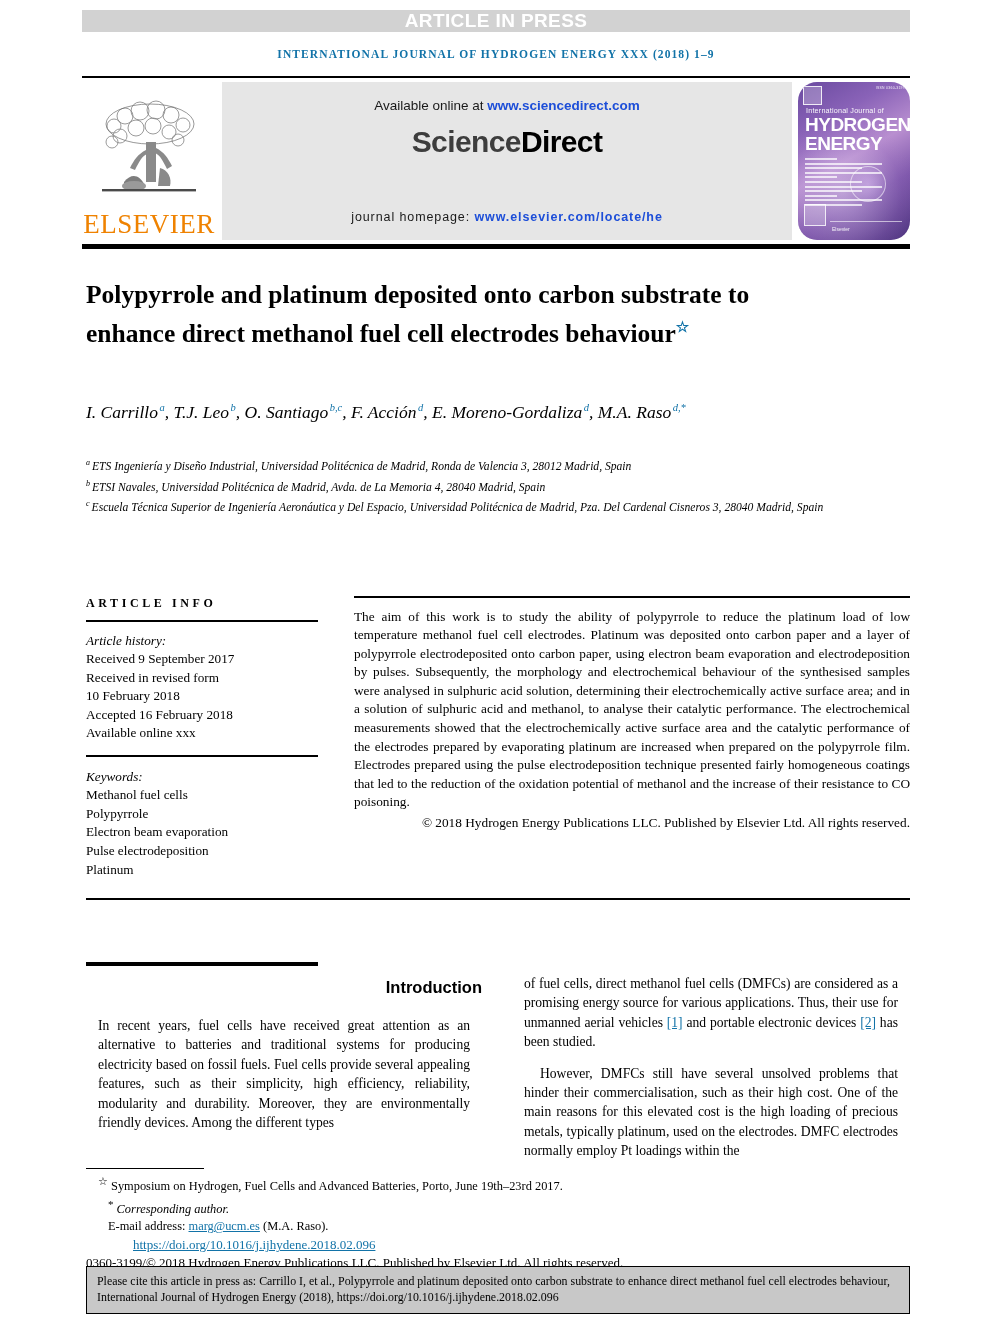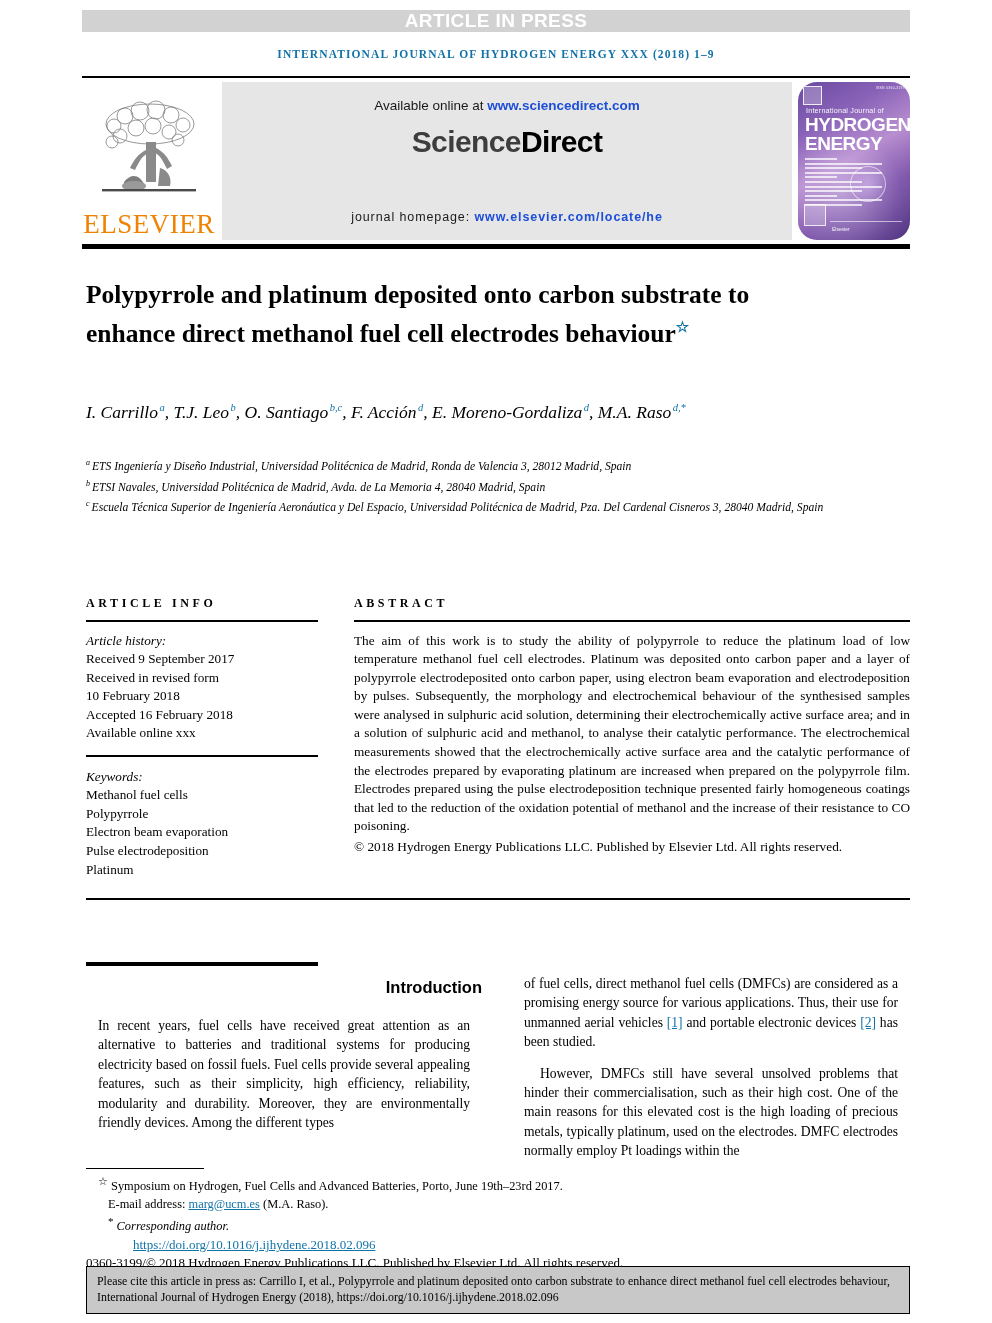--- a/index.html
+++ b/index.html
@@ -327,21 +327,21 @@
     font-family: "Liberation Serif", serif;
     font-size: 13.3px;
     line-height: 18.6px;
     text-align: justify;
     text-justify: inter-word;
   }
   .abs-copy {
     font-family: "Liberation Serif", serif;
     font-size: 13.3px;
     line-height: 18.6px;
-    text-align: left;
+    text-align: right;
     margin-top: 2px;
   }
 
   
   .body-rule {
     position: absolute;
     left: 86px;
     top: 898px;
     width: 824px;
     height: 1.5px;
@@ -559,21 +559,20 @@
           <div>Methanol fuel cells</div>
           <div>Polypyrrole</div>
           <div>Electron beam evaporation</div>
           <div>Pulse electrodeposition</div>
           <div>Platinum</div>
         </div>
     </div>
   </div>
 
   <div class="abs-col">
-    <div class="sec-head">ABSTRACT</div>
     <div class="thin-rule"></div>
     <div class="abs-text">The aim of this work is to study the ability of polypyrrole to reduce the platinum load of low temperature methanol fuel cell electrodes. Platinum was deposited onto carbon paper and a layer of polypyrrole electrodeposited onto carbon paper, using electron beam evaporation and electrodeposition by pulses. Subsequently, the morphology and electrochemical behaviour of the synthesised samples were analysed in sulphuric acid solution, determining their electrochemically active surface area; and in a solution of sulphuric acid and methanol, to analyse their catalytic performance. The electrochemical measurements showed that the electrochemically active surface area and the catalytic performance of the electrodes prepared by evaporating platinum are increased when prepared on the polypyrrole film. Electrodes prepared using the pulse electrodeposition technique presented fairly homogeneous coatings that led to the reduction of the oxidation potential of methanol and the increase of their resistance to CO poisoning.</div>
     <div class="abs-copy">© 2018 Hydrogen Energy Publications LLC. Published by Elsevier Ltd. All rights reserved.</div>
   </div>
 
   <div class="body-rule"></div>
 
   <div class="body-left">
     <div class="intro-rule"></div>
     <div class="intro-head">Introduction</div>
@@ -581,22 +580,22 @@
   </div>
 
   <div class="body-right">
     <p class="body-p"><span>of fuel cells, direct methanol fuel cells (DMFCs) are considered as a promising energy source for various applications. Thus, their use for unmanned aerial vehicles </span><a class="ref" href="#">[1]</a><span> and portable electronic devices </span><a class="ref" href="#">[2]</a><span> has been studied.</span></p>
     <p class="body-p">However, DMFCs still have several unsolved problems that hinder their commercialisation, such as their high cost. One of the main reasons for this elevated cost is the high loading of precious metals, typically platinum, used on the electrodes. DMFC electrodes normally employ Pt loadings within the</p>
   </div>
 
   <div class="footnotes">
     <div class="fn-rule"></div>
     <div class="fn-line indent"><span class="fn-star">☆</span> <span>Symposium on Hydrogen, Fuel Cells and Advanced Batteries, Porto, June 19th–23rd 2017.</span></div>
+    <div class="fn-line indent2"><span class="fn-star">*</span> <span class="fn-ital">Corresponding author.</span></div>
     <div class="fn-line indent2"><span>E-mail address: </span><a class="ref" href="#">marg@ucm.es</a><span> (M.A. Raso).</span></div>
-    <div class="fn-line indent2"><span class="fn-star">*</span> <span class="fn-ital">Corresponding author.</span></div>
     <div class="doi-line"><a class="ref" href="#">https://doi.org/10.1016/j.ijhydene.2018.02.096</a></div>
     <div class="issn-line">0360-3199/© 2018 Hydrogen Energy Publications LLC. Published by Elsevier Ltd. All rights reserved.</div>
   </div>
 
   <div class="cite-box">
     <div class="cite-text">Please cite this article in press as: Carrillo I, et al., Polypyrrole and platinum deposited onto carbon substrate to enhance direct methanol fuel cell electrodes behaviour, International Journal of Hydrogen Energy (2018), https://doi.org/10.1016/j.ijhydene.2018.02.096</div>
   </div>
 
 </div>
 

